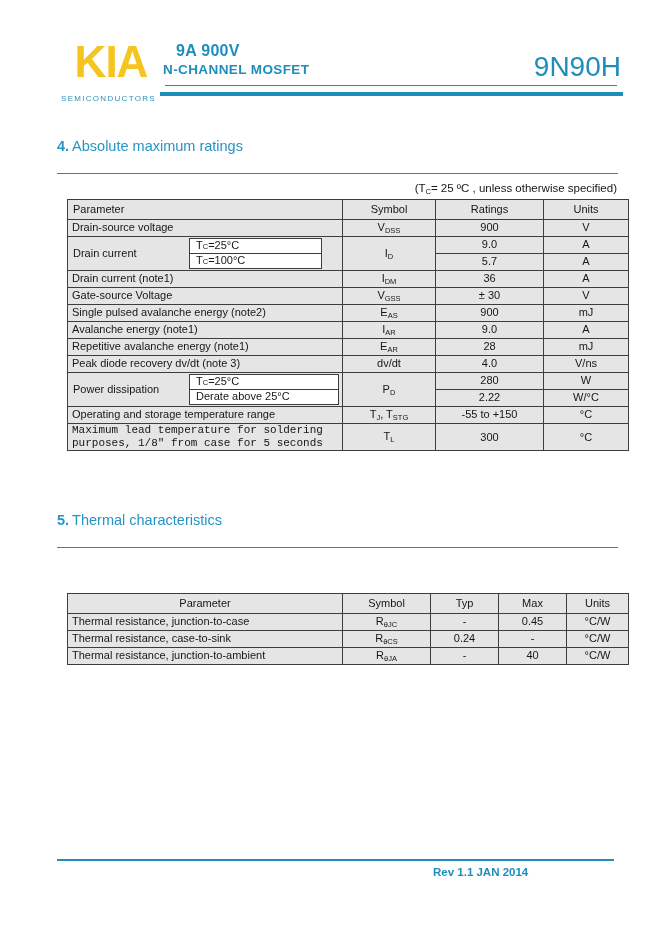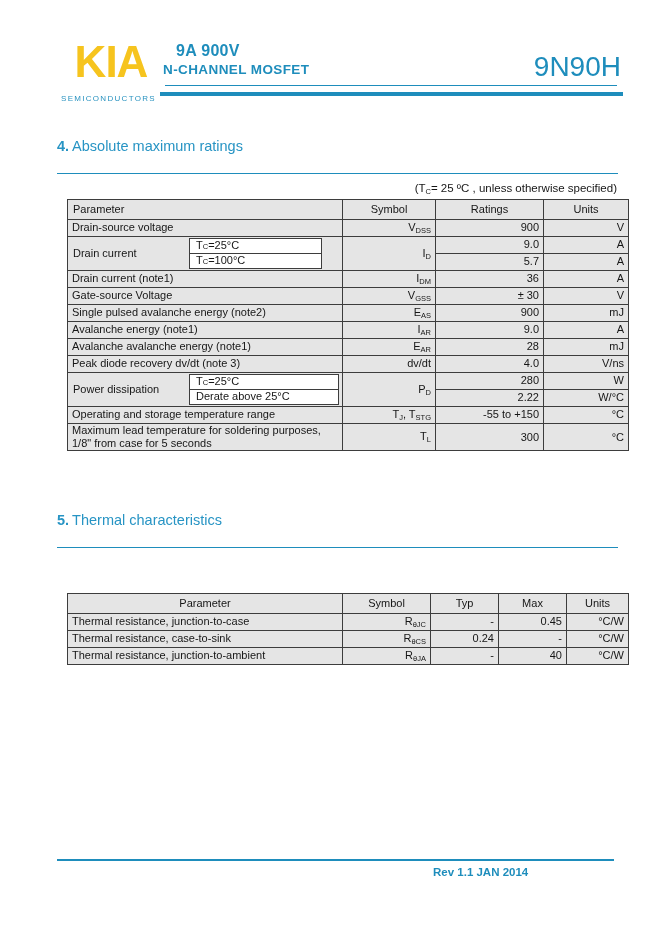--- a/index.html
+++ b/index.html
@@ -24,22 +24,22 @@
   .sec4{top:138px;} .sec5{top:512px;}
   .cond-note{position:absolute;left:57px;top:182px;width:560px;text-align:right;font-size:11.5px;}
   
   table.ds{border-collapse:collapse;table-layout:fixed;width:561px;position:absolute;left:67px;background:#e5e5e5;}
   .t-amr{top:199px;} .t-th{top:593px;}
   table.ds td,table.ds th{border:1px solid #3d3d3d;font-size:11px;font-weight:normal;
     height:16px;padding:0 4px;line-height:1.2;overflow:hidden;}
   table.ds th{text-align:center;padding:1px 2px;height:17px;}
   th.big{font-size:13.5px;}
   td.p{text-align:left;padding:1px 5px;}
-  td.c{text-align:right;padding:0 2px;}
-  td.tall{height:30px;}
+  td.c{text-align:center;padding:0 2px;}
+  td.tall{height:30px;font-family:Liberation Mono, monospace;}
   sub{font-size:7.5px;vertical-align:-2px;letter-spacing:0;}
   
   td.splitcell{padding:0;position:relative;}
   .split-label{position:absolute;left:5px;top:0;bottom:0;display:flex;align-items:center;}
   .subbox{position:absolute;top:1px;bottom:1px;border:1px solid #3d3d3d;display:flex;flex-direction:column;background:#fff;}
   .subbox .sc{flex:1;display:flex;align-items:center;padding-left:6px;}
   .subbox .sc + .sc{border-top:1px solid #3d3d3d;}
   .subbox.id{left:121px;right:20px;}
   .subbox.pd{left:121px;right:3px;}
   
@@ -132,21 +132,21 @@
       <td class="c">900</td>
       <td class="c">mJ</td>
     </tr>
     <tr>
       <td class="p">Avalanche energy (note1)</td>
       <td class="c"><span>I</span><sub>AR</sub></td>
       <td class="c">9.0</td>
       <td class="c">A</td>
     </tr>
     <tr>
-      <td class="p">Avalanche avalanche energy (note1)</td>
+      <td class="p">Repetitive avalanche energy (note1)</td>
       <td class="c"><span>E</span><sub>AR</sub></td>
       <td class="c">28</td>
       <td class="c">mJ</td>
     </tr>
     <tr>
       <td class="p">Peak diode recovery dv/dt (note 3)</td>
       <td class="c">dv/dt</td>
       <td class="c">4.0</td>
       <td class="c">V/ns</td>
     </tr>

